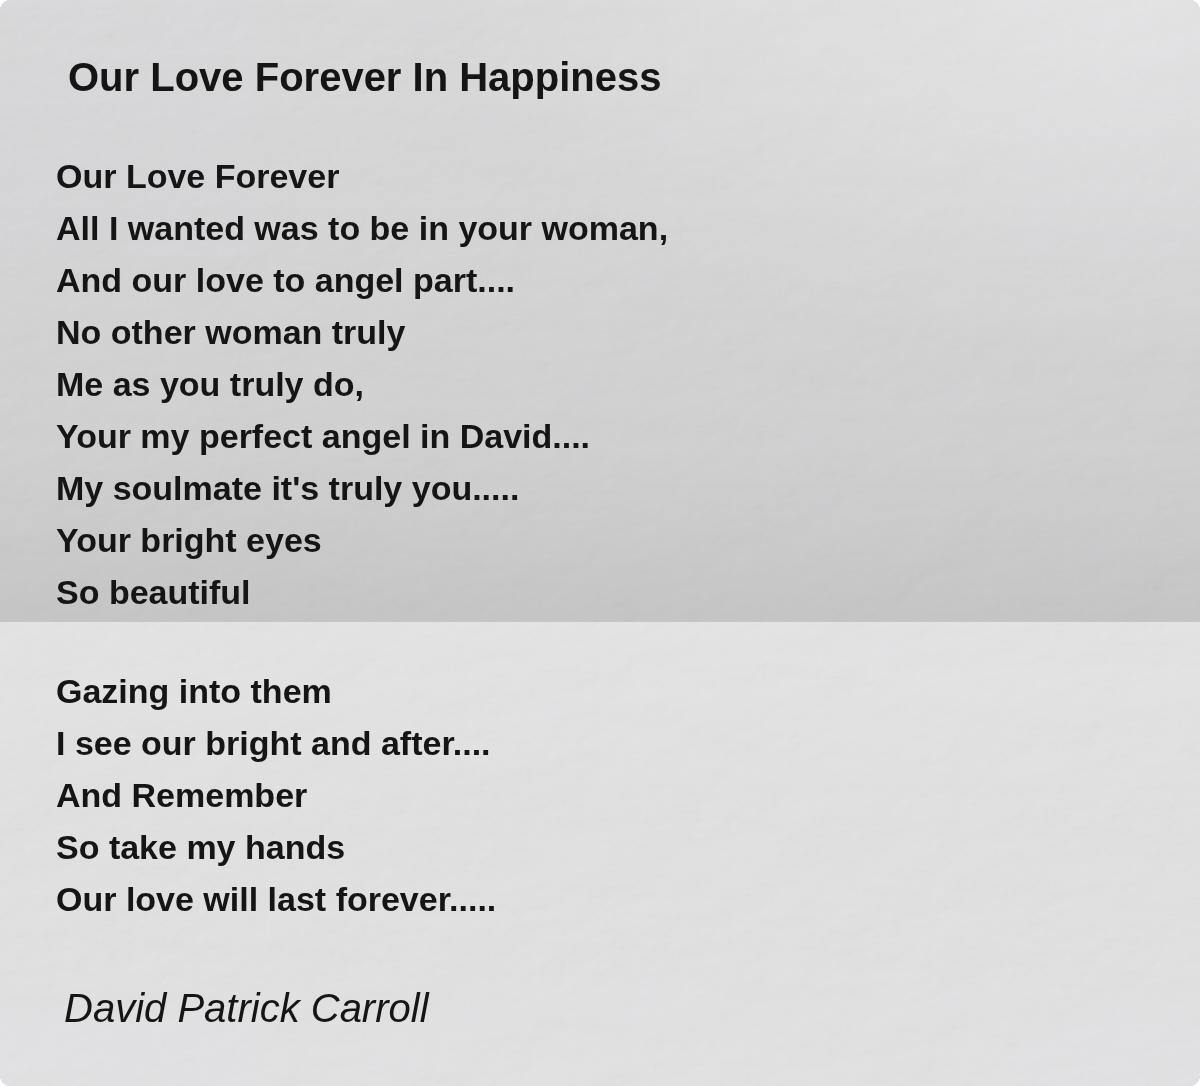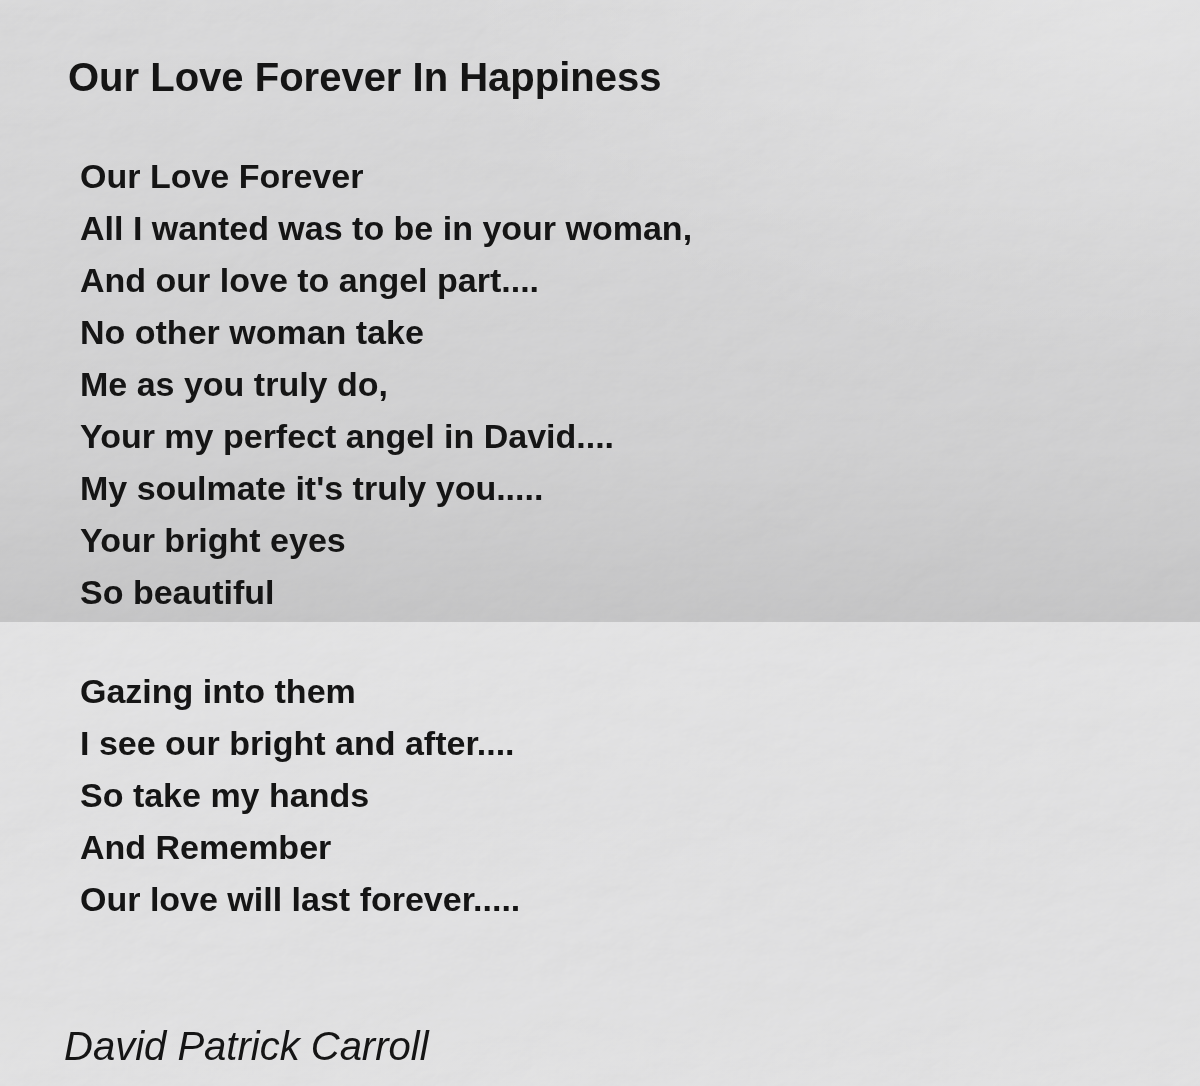--- a/index.html
+++ b/index.html
@@ -11,20 +11,21 @@
   body {
     width: 1200px;
     font-family: "Liberation Sans", "DejaVu Sans", sans-serif;
   }
   .page {
     position: relative;
     width: 1200px;
     height: 1086px;
     overflow: hidden;
     background: var(--bg-base);
+    border-radius: 11px;
   }
   .texture-svg {
     position: absolute;
     inset: 0;
     display: block;
   }
   .content {
     position: absolute;
     inset: 0;
     color: var(--text-color);
@@ -33,32 +34,32 @@
     position: absolute;
     left: 68px;
     top: 57px;
     font-size: 40px;
     line-height: 40px;
     font-weight: 700;
     white-space: nowrap;
   }
   .poem-body {
     position: absolute;
-    left: 80px;
+    left: 56px;
     top: 150px;
     font-size: 34px;
     line-height: 52px;
     font-weight: 700;
   }
   .stanza + .stanza { margin-top: 47px; }
   .poem-line { white-space: nowrap; }
   .poem-author {
     position: absolute;
     left: 64px;
-    top: 1023px;
+    top: 985px;
     font-size: 40px;
     line-height: 46px;
     font-weight: 400;
     font-style: italic;
     white-space: nowrap;
   }
 </style>
 </head>
 <body>
 
@@ -103,32 +104,32 @@
 
   <div class="content">
 
     <h1 class="poem-title">Our Love Forever In Happiness</h1>
 
     <div class="poem-body">
       <div class="stanza">
         <div class="poem-line">Our Love Forever</div>
         <div class="poem-line">All I wanted was to be in your woman,</div>
         <div class="poem-line">And our love to angel part....</div>
-        <div class="poem-line">No other woman take</div>
+        <div class="poem-line">No other woman truly</div>
         <div class="poem-line">Me as you truly do,</div>
         <div class="poem-line">Your my perfect angel in David....</div>
         <div class="poem-line">My soulmate it's truly you.....</div>
         <div class="poem-line">Your bright eyes</div>
         <div class="poem-line">So beautiful</div>
       </div>
       <div class="stanza">
         <div class="poem-line">Gazing into them</div>
         <div class="poem-line">I see our bright and after....</div>
+        <div class="poem-line">And Remember</div>
         <div class="poem-line">So take my hands</div>
-        <div class="poem-line">And Remember</div>
         <div class="poem-line">Our love will last forever.....</div>
       </div>
     </div>
 
     <div class="poem-author">David Patrick Carroll</div>
 
   </div>
 </div>
 
 </body></html>

